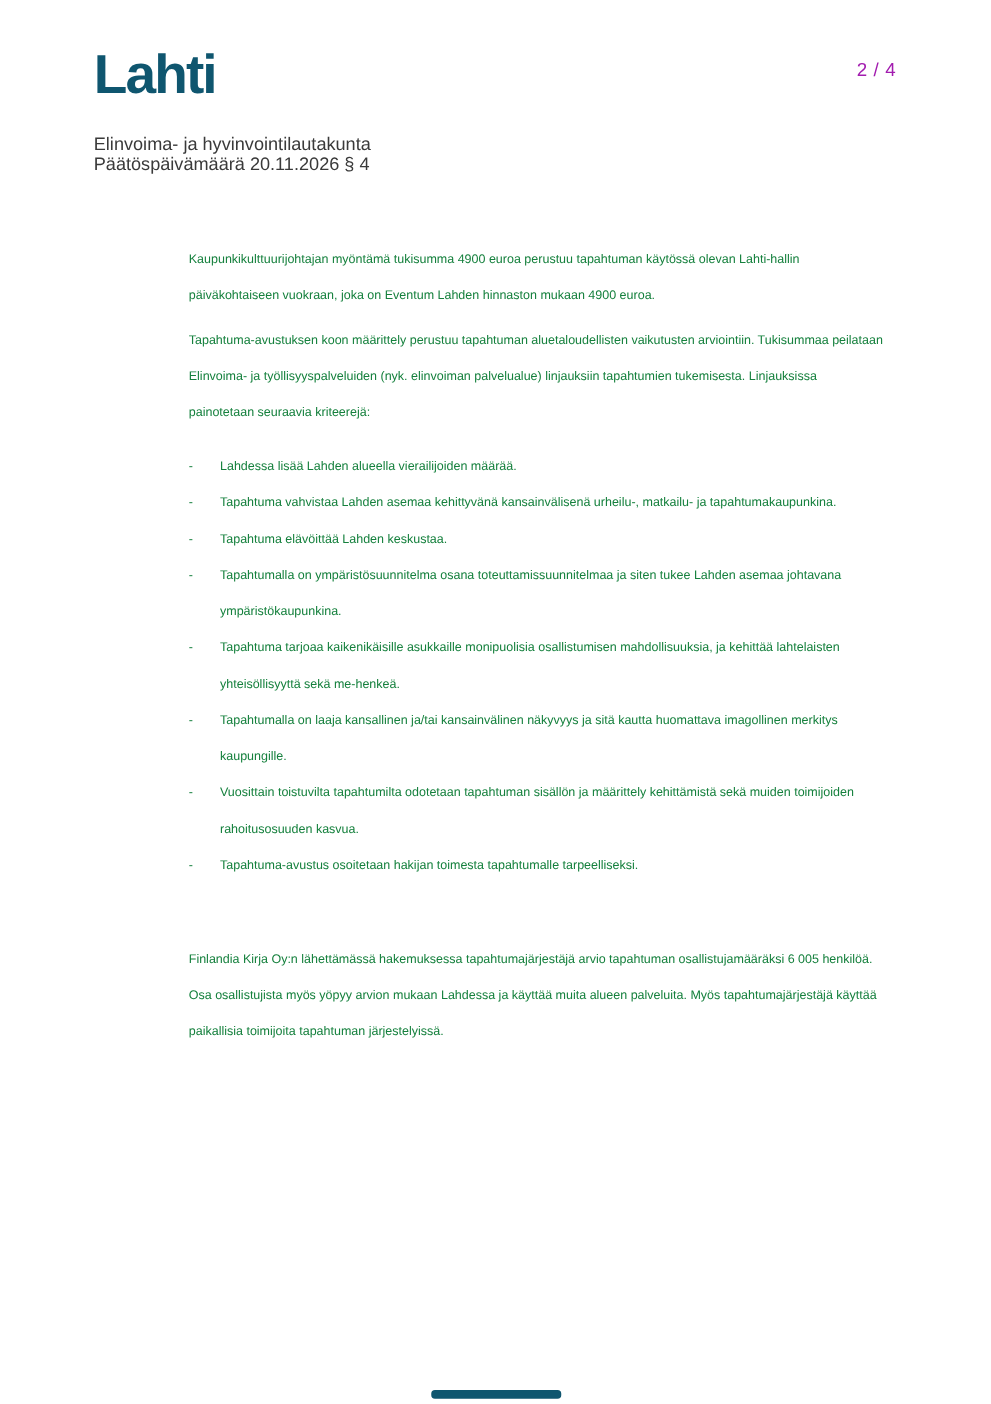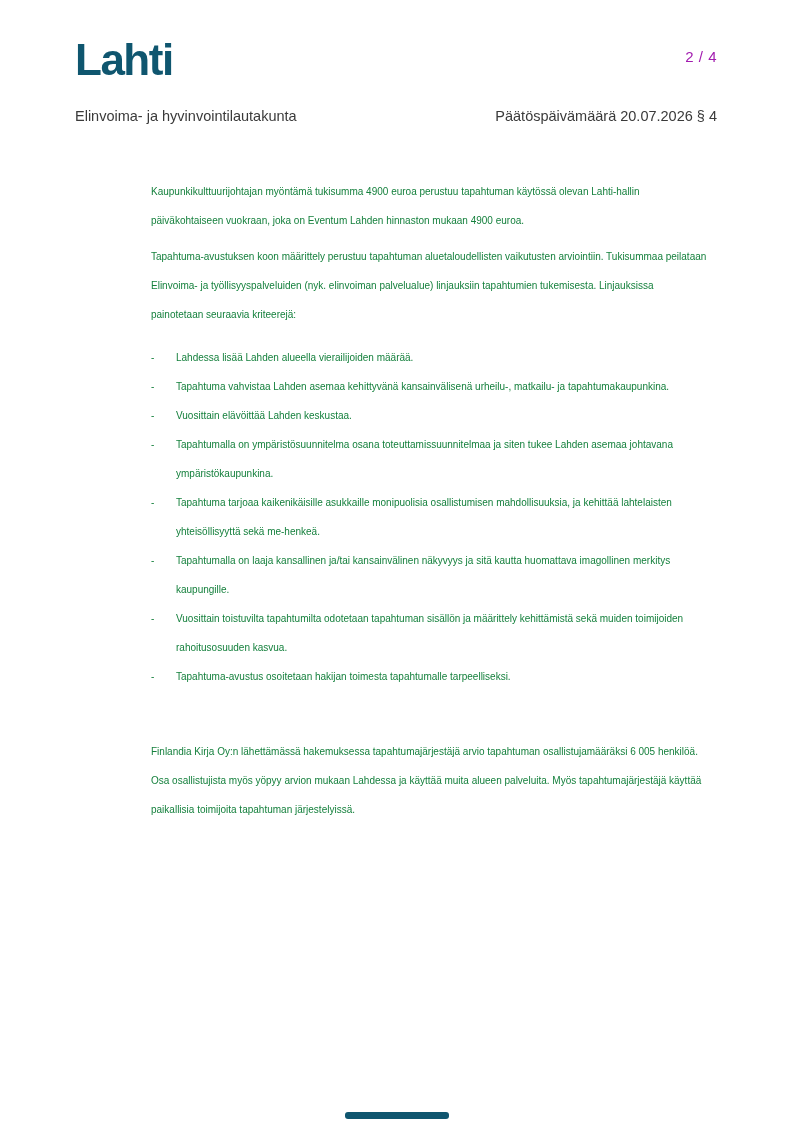--- a/index.html
+++ b/index.html
@@ -37,20 +37,21 @@
     color: #a21caf;
     margin-top: 8px;
     letter-spacing: 0.5px;
   }
   .header-row {
     display: flex;
     justify-content: space-between;
     font-size: 14.5px;
     color: #3a3a3a;
     margin-top: 0px;
+    flex-direction: column;
   }
   .body-block {
     margin-left: 76px;
     margin-top: 53px;
     width: 556px;
     font-size: 10px;
     line-height: 29px;
     color: #15803d;
   }
   .body-block p {
@@ -91,41 +92,41 @@
 
 <div class="page">
 
   <div class="top-row">
     <div class="logo">Lahti</div>
     <div class="page-number">2 / 4</div>
   </div>
 
   <div class="header-row">
     <span>Elinvoima- ja hyvinvointilautakunta</span>
-    <span>Päätöspäivämäärä 20.07.2026 § 4</span>
+    <span>Päätöspäivämäärä 20.11.2026 § 4</span>
   </div>
 
   <div class="body-block">
 
     <p>Kaupunkikulttuurijohtajan myöntämä tukisumma 4900 euroa perustuu tapahtuman käytössä olevan Lahti-hallin päiväkohtaiseen vuokraan, joka on Eventum Lahden hinnaston mukaan 4900 euroa.</p>
 
     <p>Tapahtuma-avustuksen koon määrittely perustuu tapahtuman aluetaloudellisten vaikutusten arviointiin. Tukisummaa peilataan Elinvoima- ja työllisyyspalveluiden (nyk. elinvoiman palvelualue) linjauksiin tapahtumien tukemisesta. Linjauksissa painotetaan seuraavia kriteerejä:</p>
 
     <ul class="criteria">
       <li>
         <span class="marker">-</span>
         <span class="item-text">Lahdessa lisää Lahden alueella vierailijoiden määrää.</span>
       </li>
       <li>
         <span class="marker">-</span>
         <span class="item-text">Tapahtuma vahvistaa Lahden asemaa kehittyvänä kansainvälisenä urheilu-, matkailu- ja tapahtumakaupunkina.</span>
       </li>
       <li>
         <span class="marker">-</span>
-        <span class="item-text">Vuosittain elävöittää Lahden keskustaa.</span>
+        <span class="item-text">Tapahtuma elävöittää Lahden keskustaa.</span>
       </li>
       <li>
         <span class="marker">-</span>
         <span class="item-text">Tapahtumalla on ympäristösuunnitelma osana toteuttamissuunnitelmaa ja siten tukee Lahden asemaa johtavana ympäristökaupunkina.</span>
       </li>
       <li>
         <span class="marker">-</span>
         <span class="item-text">Tapahtuma tarjoaa kaikenikäisille asukkaille monipuolisia osallistumisen mahdollisuuksia, ja kehittää lahtelaisten yhteisöllisyyttä sekä me-henkeä.</span>
       </li>
       <li>

